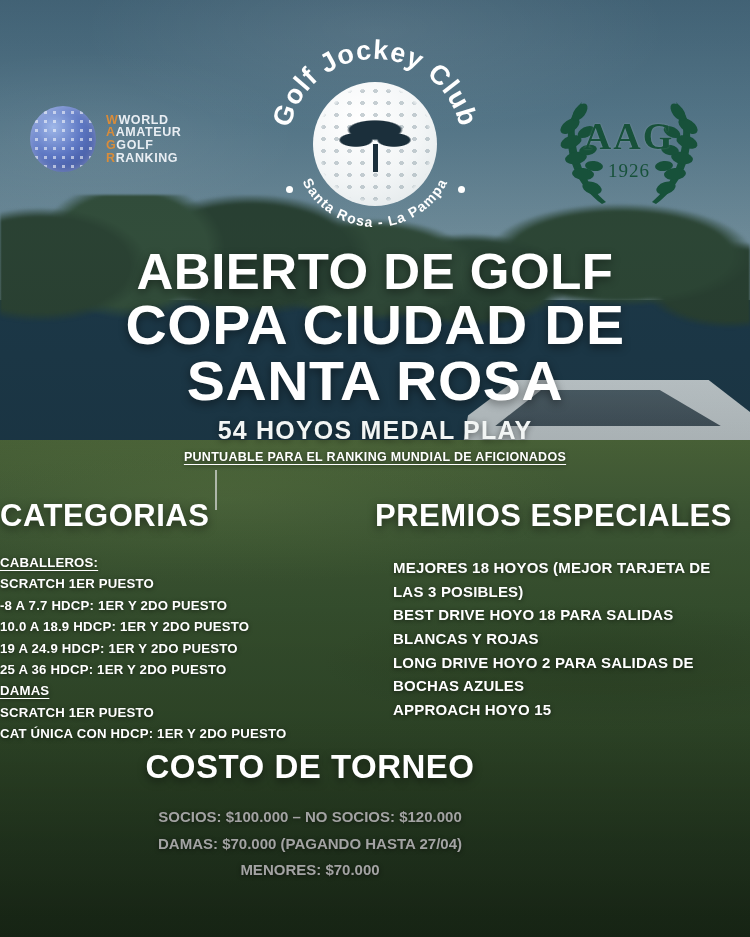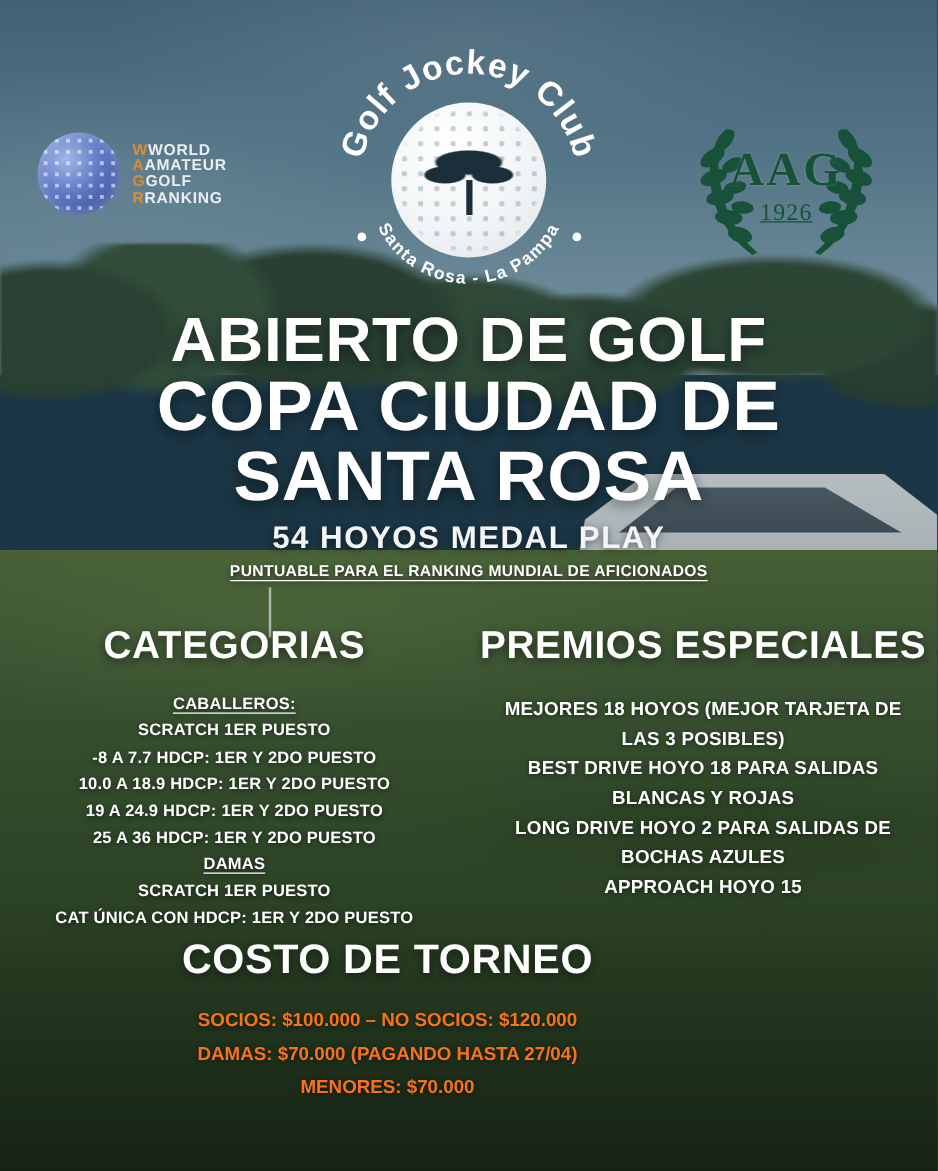--- a/index.html
+++ b/index.html
@@ -173,21 +173,20 @@
     color: #17513a;
     text-shadow: 0 0 2px rgba(255,255,255,0.25);
   }
   .aag-year {
     position: absolute; left: 0; top: 74px; width: 150px;
     text-align: center;
     font-family: "Liberation Serif", serif;
     font-size: 19px;
     letter-spacing: 1px;
     color: #17513a;
-    text-decoration: underline;
   }
   .aag-wreath-l, .aag-wreath-r {
     position: absolute; top: 6px; width: 54px; height: 120px;
   }
   .aag-wreath-l { left: 2px; }
   .aag-wreath-r { right: 2px; }
 
   
   .titles {
     position: absolute; left: 0; top: 248px; width: 750px; text-align: center;
@@ -221,21 +220,21 @@
     text-decoration: underline;
     text-underline-offset: 3px;
     text-shadow: 0 1px 4px rgba(0,0,0,0.55);
   }
 
   
   .cols {
     position: absolute; left: 0; top: 498px; width: 750px;
     display: flex;
   }
-  .col { width: 375px; text-align: center; }
+  .col { width: 375px; text-align: left; }
   .col h2 {
     font-size: 32px;
     font-weight: 800;
     color: #ffffff;
     letter-spacing: 0.5px;
     text-shadow: 0 3px 8px rgba(0,0,0,0.5);
   }
   .col-left h2 { font-size: 31px; }
   .col-right h2 { font-size: 31px; }
   .col .body { margin-top: 18px; }
@@ -265,21 +264,21 @@
     font-size: 33px;
     font-weight: 800;
     color: #ffffff;
     letter-spacing: 0.5px;
     text-shadow: 0 3px 8px rgba(0,0,0,0.5);
   }
   .cost .body { margin-top: 18px; }
   .cost .body .row {
     font-size: 15px;
     font-weight: 700;
-    color: #f97316;
+    color: #a3a3a3;
     line-height: 1.78;
     text-shadow: 0 1px 4px rgba(0,0,0,0.55);
   }
 </style>
 </head>
 <body>
 
 <div id="poster">
 
   <div class="bg-sky"></div>

